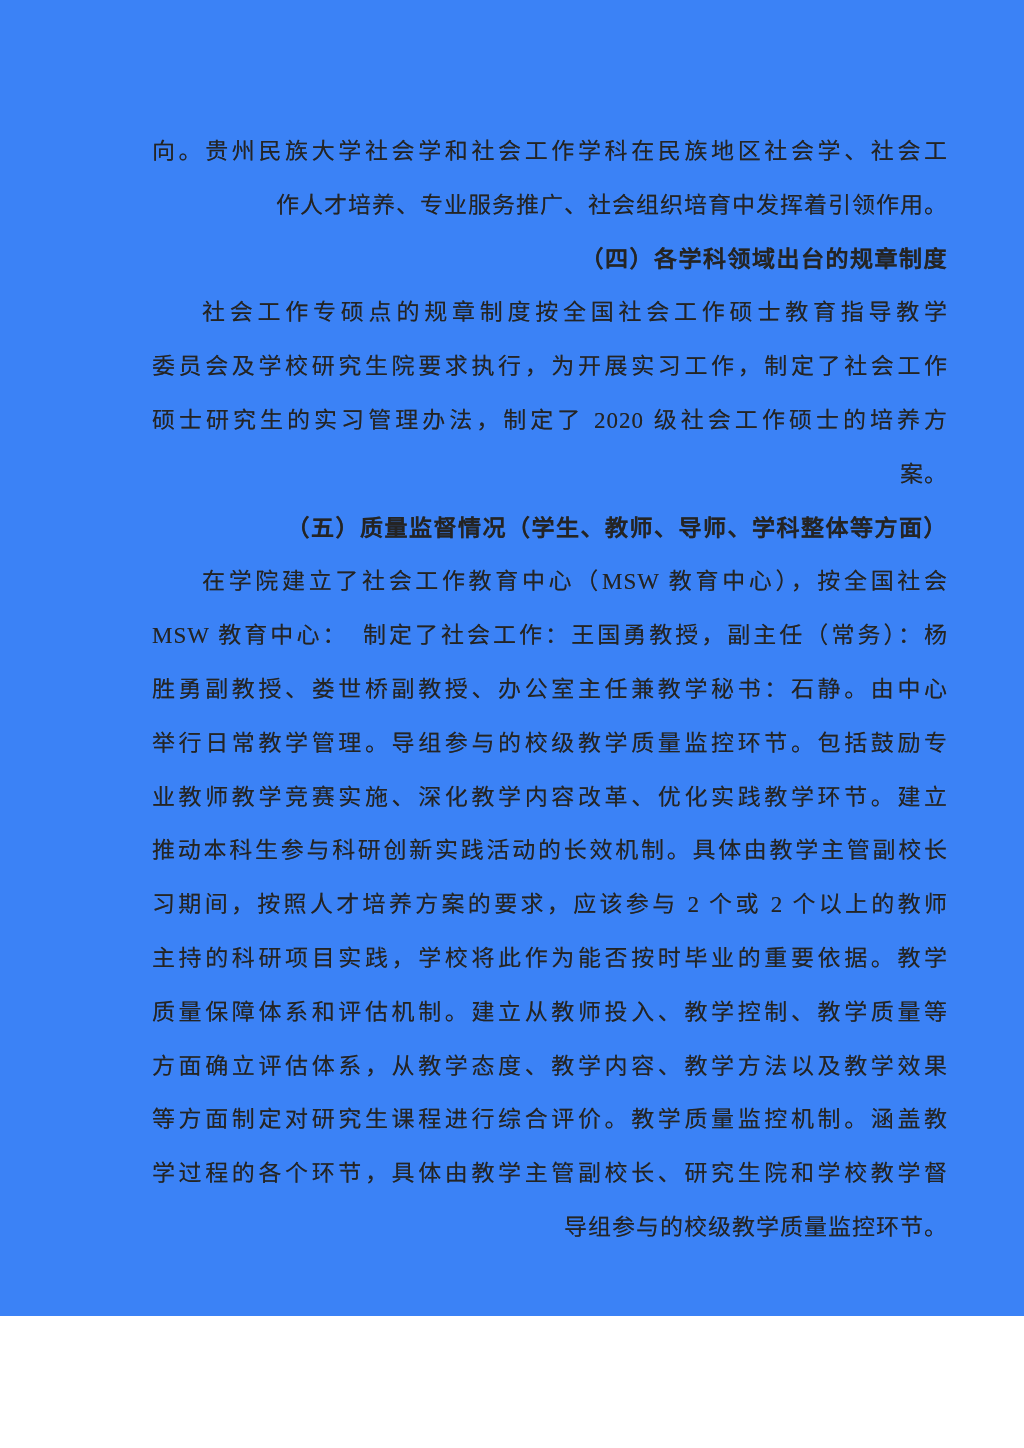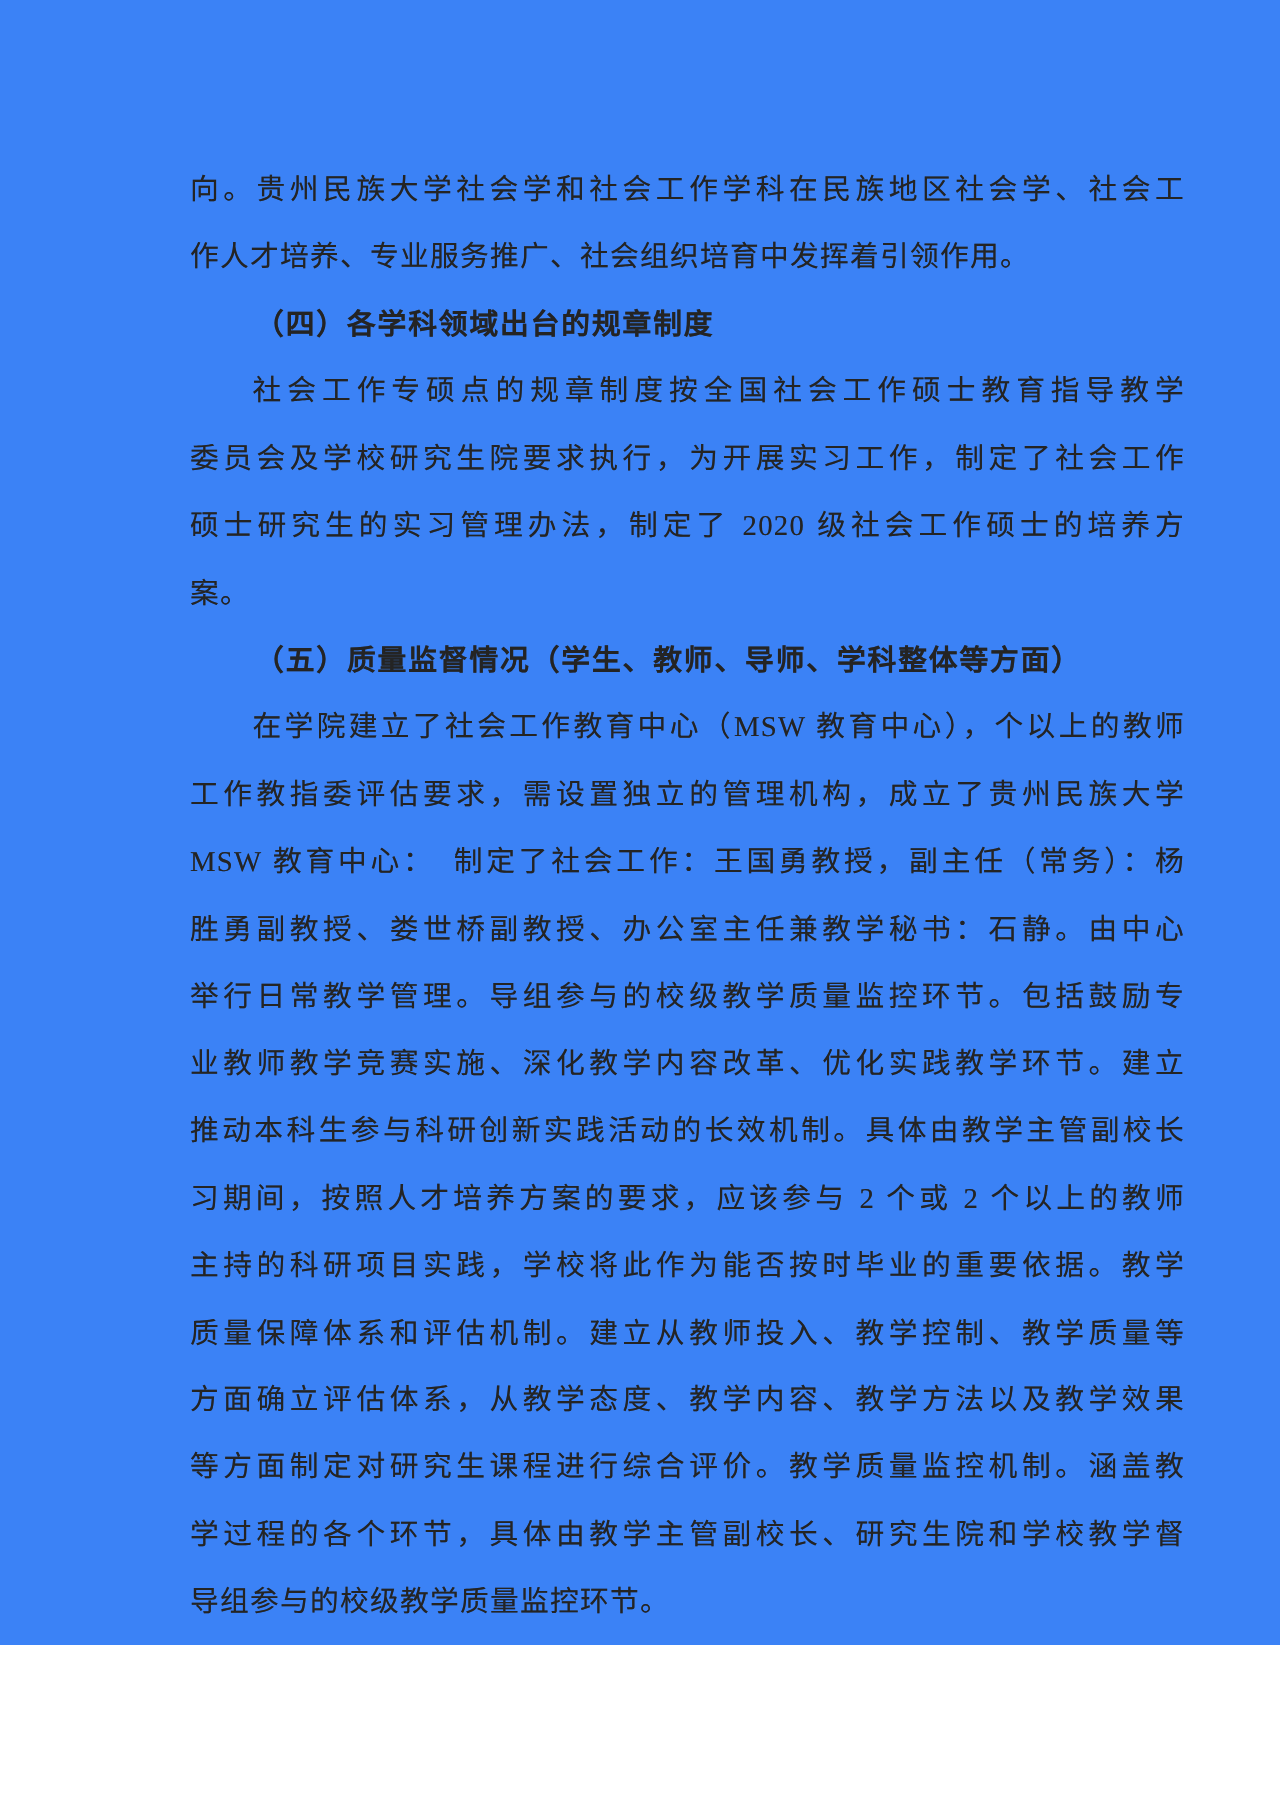--- a/index.html
+++ b/index.html
@@ -17,21 +17,21 @@
     font-family: "Liberation Serif", "DejaVu Serif", serif;
     color: #242424;
     overflow: hidden;
   }
   .line {
     height: 53.8px;
     line-height: 53.8px;
     font-size: 23px;
     letter-spacing: 1px;
     white-space: nowrap;
-    text-align: left;
+    text-align: right;
     text-shadow: 0 0 0.5px rgba(40,40,40,0.55);
   }
   .line.justify {
     text-align: justify;
     text-align-last: justify;
     text-justify: inter-character;
   }
   .line.indent {
     padding-left: 50px;
   }
@@ -46,22 +46,21 @@
 
 <div class="page">
   <div class="line justify">向。贵州民族大学社会学和社会工作学科在民族地区社会学、社会工</div>
   <div class="line">作人才培养、专业服务推广、社会组织培育中发挥着引领作用。</div>
   <div class="line heading">（四）各学科领域出台的规章制度</div>
   <div class="line justify indent">社会工作专硕点的规章制度按全国社会工作硕士教育指导教学</div>
   <div class="line justify">委员会及学校研究生院要求执行，为开展实习工作，制定了社会工作</div>
   <div class="line justify">硕士研究生的实习管理办法，制定了 2020 级社会工作硕士的培养方</div>
   <div class="line">案。</div>
   <div class="line heading">（五）质量监督情况（学生、教师、导师、学科整体等方面）</div>
-  <div class="line justify indent">在学院建立了社会工作教育中心（MSW 教育中心），个以上的教师</div>
-  <div class="line justify">工作教指委评估要求，需设置独立的管理机构，成立了贵州民族大学</div>
+  <div class="line justify indent">在学院建立了社会工作教育中心（MSW 教育中心），按全国社会</div>
   <div class="line justify">MSW 教育中心：　制定了社会工作：王国勇教授，副主任（常务）：杨</div>
   <div class="line justify">胜勇副教授、娄世桥副教授、办公室主任兼教学秘书：石静。由中心</div>
   <div class="line justify">举行日常教学管理。导组参与的校级教学质量监控环节。包括鼓励专</div>
   <div class="line justify">业教师教学竞赛实施、深化教学内容改革、优化实践教学环节。建立</div>
   <div class="line justify">推动本科生参与科研创新实践活动的长效机制。具体由教学主管副校长</div>
   <div class="line justify">习期间，按照人才培养方案的要求，应该参与 2 个或 2 个以上的教师</div>
   <div class="line justify">主持的科研项目实践，学校将此作为能否按时毕业的重要依据。教学</div>
   <div class="line justify">质量保障体系和评估机制。建立从教师投入、教学控制、教学质量等</div>
   <div class="line justify">方面确立评估体系，从教学态度、教学内容、教学方法以及教学效果</div>
   <div class="line justify">等方面制定对研究生课程进行综合评价。教学质量监控机制。涵盖教</div>

